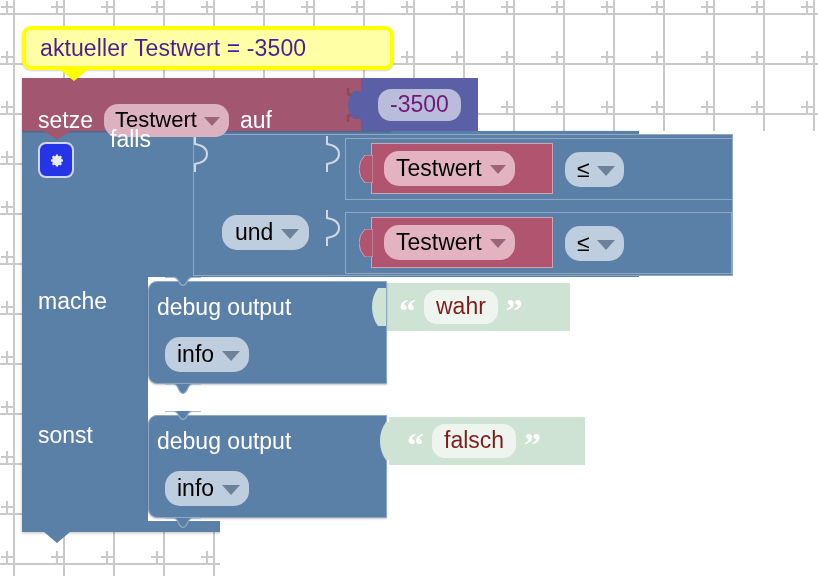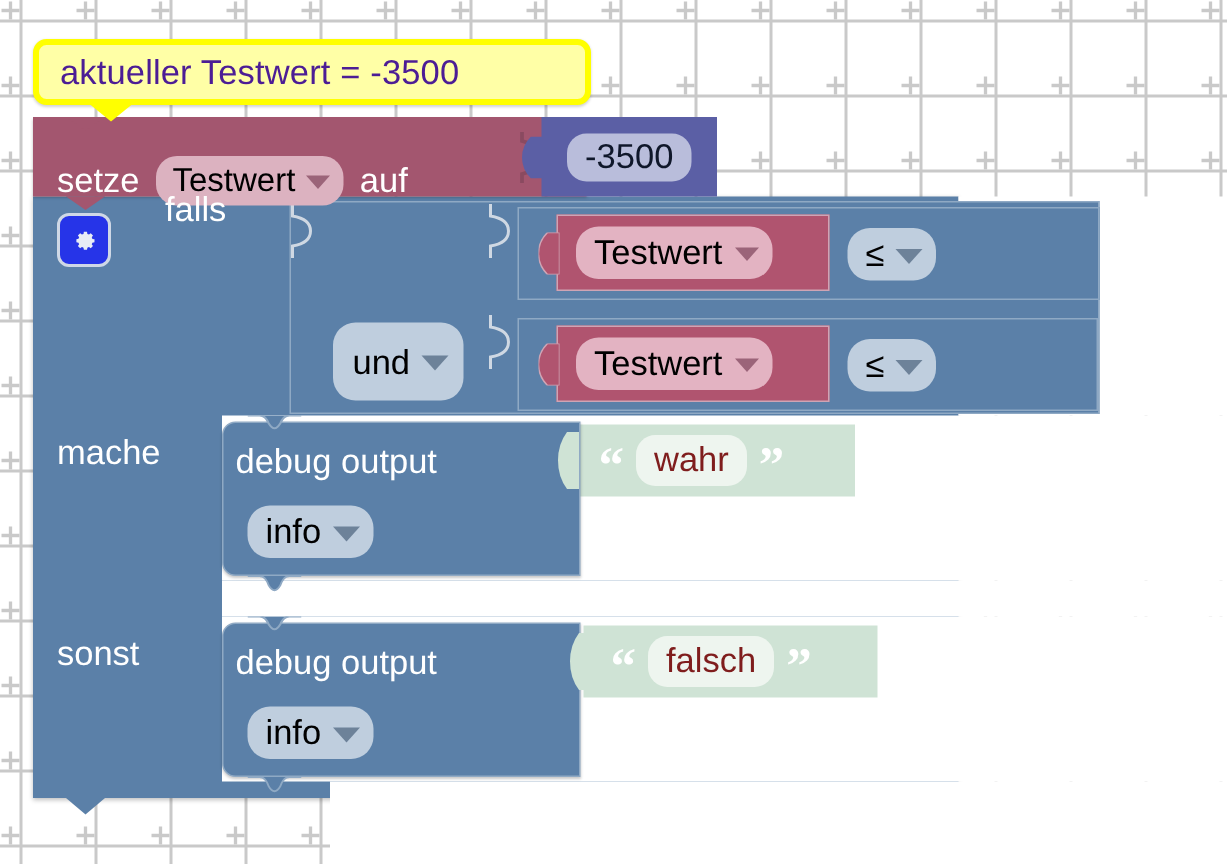--- a/index.html
+++ b/index.html
@@ -100,21 +100,21 @@
 
   
   .num-block {
     background: #5b5fa5;
     border: 1px solid #9ba0cc;
     display: flex; align-items: center; justify-content: center;
     box-sizing: border-box;
   }
   .num-field {
     background: #b9bddb; border-radius: 13px;
-    font-size: 23px; color: #0f172a;
+    font-size: 23px; color: #701a75;
     padding: 2px 12px 3px 12px; white-space: nowrap;
   }
   
   .plug {
     position: absolute; left: -13px; top: 50%;
     transform: translateY(-50%);
     width: 14px; height: 28px;
   }
 
   
@@ -163,21 +163,21 @@
     left: 193px; top: 134px;
     width: 540px; height: 142px;
     background: #5b80a8;
     border: 1px solid #8fa9c4;
     z-index: 14;
     box-sizing: border-box;
   }
   #and-pill {
     position: absolute; left: 222px; top: 215px;
     background: #bfcede; border-radius: 15px;
-    height: 52px; box-sizing: border-box;
+    height: 35px; box-sizing: border-box;
     display: flex; align-items: center; gap: 8px;
     padding: 0 10px 0 13px;
     font-size: 23px; color: #000;
     z-index: 22;
   }
   .caret-dark {
     width: 0; height: 0;
     border-left: 9px solid transparent;
     border-right: 9px solid transparent;
     border-top: 10px solid #6d8299;

